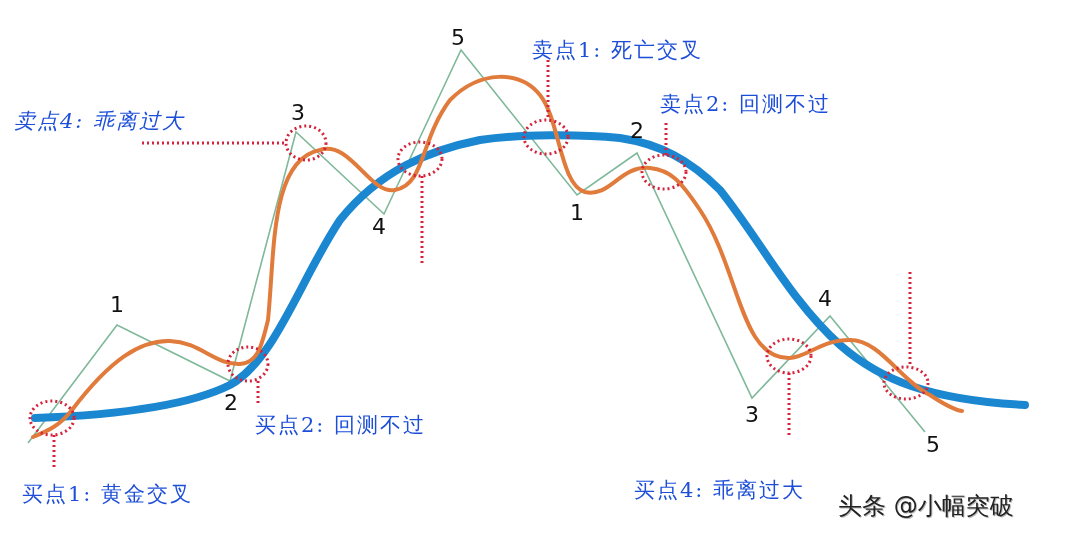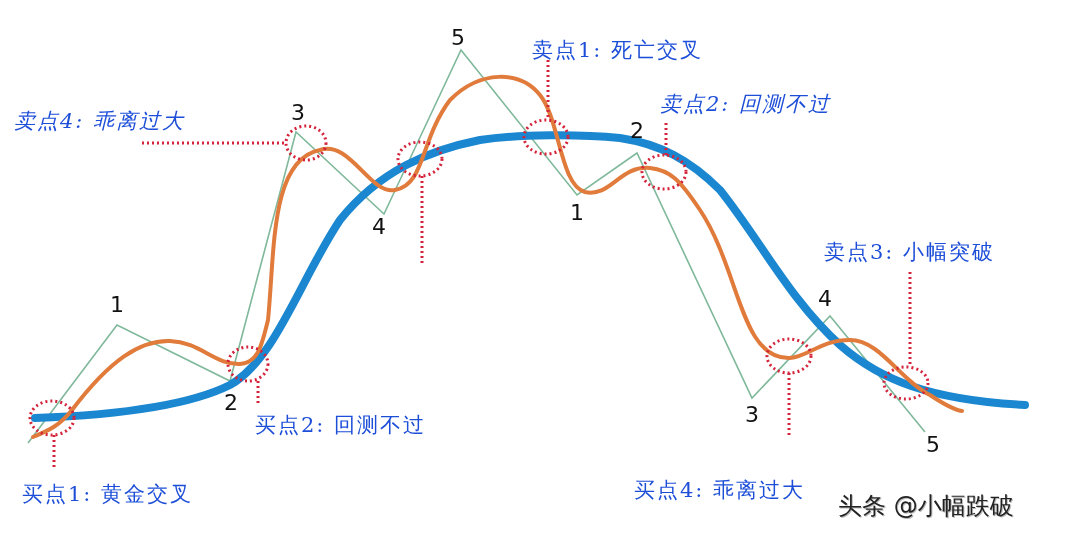--- a/index.html
+++ b/index.html
@@ -53,18 +53,17 @@
   <span class="wave-num" style="left:570px;top:200px;">1</span>
   <span class="wave-num" style="left:630px;top:118px;">2</span>
   <span class="wave-num" style="left:745px;top:402px;">3</span>
   <span class="wave-num" style="left:818px;top:286px;">4</span>
   <span class="wave-num" style="left:926px;top:432px;">5</span>
 
   <span class="label" style="left:22px;top:480px;">买点1: 黄金交叉</span>
   <span class="label" style="left:255px;top:411px;">买点2: 回测不过</span>
   <span class="label" style="left:634px;top:440px;margin-top:36px;">买点4: 乖离过大</span>
   <span class="label" style="left:532px;top:36px;">卖点1: 死亡交叉</span>
-  <span class="label" style="left:660px;top:90px;font-style:italic;">卖点2: 回测不过</span>
-  <span class="label" style="left:824px;top:238px;">卖点3: 小幅突破</span>
+  <span class="label" style="left:660px;top:90px;">卖点2: 回测不过</span>
   <span class="label" style="left:14px;top:107px;font-style:italic;">卖点4: 乖离过大</span>
 
-  <span class="watermark" style="left:838px;top:490px;">头条 @小幅跌破</span>
+  <span class="watermark" style="left:838px;top:490px;">头条 @小幅突破</span>
 </div>
 
 </body></html>

